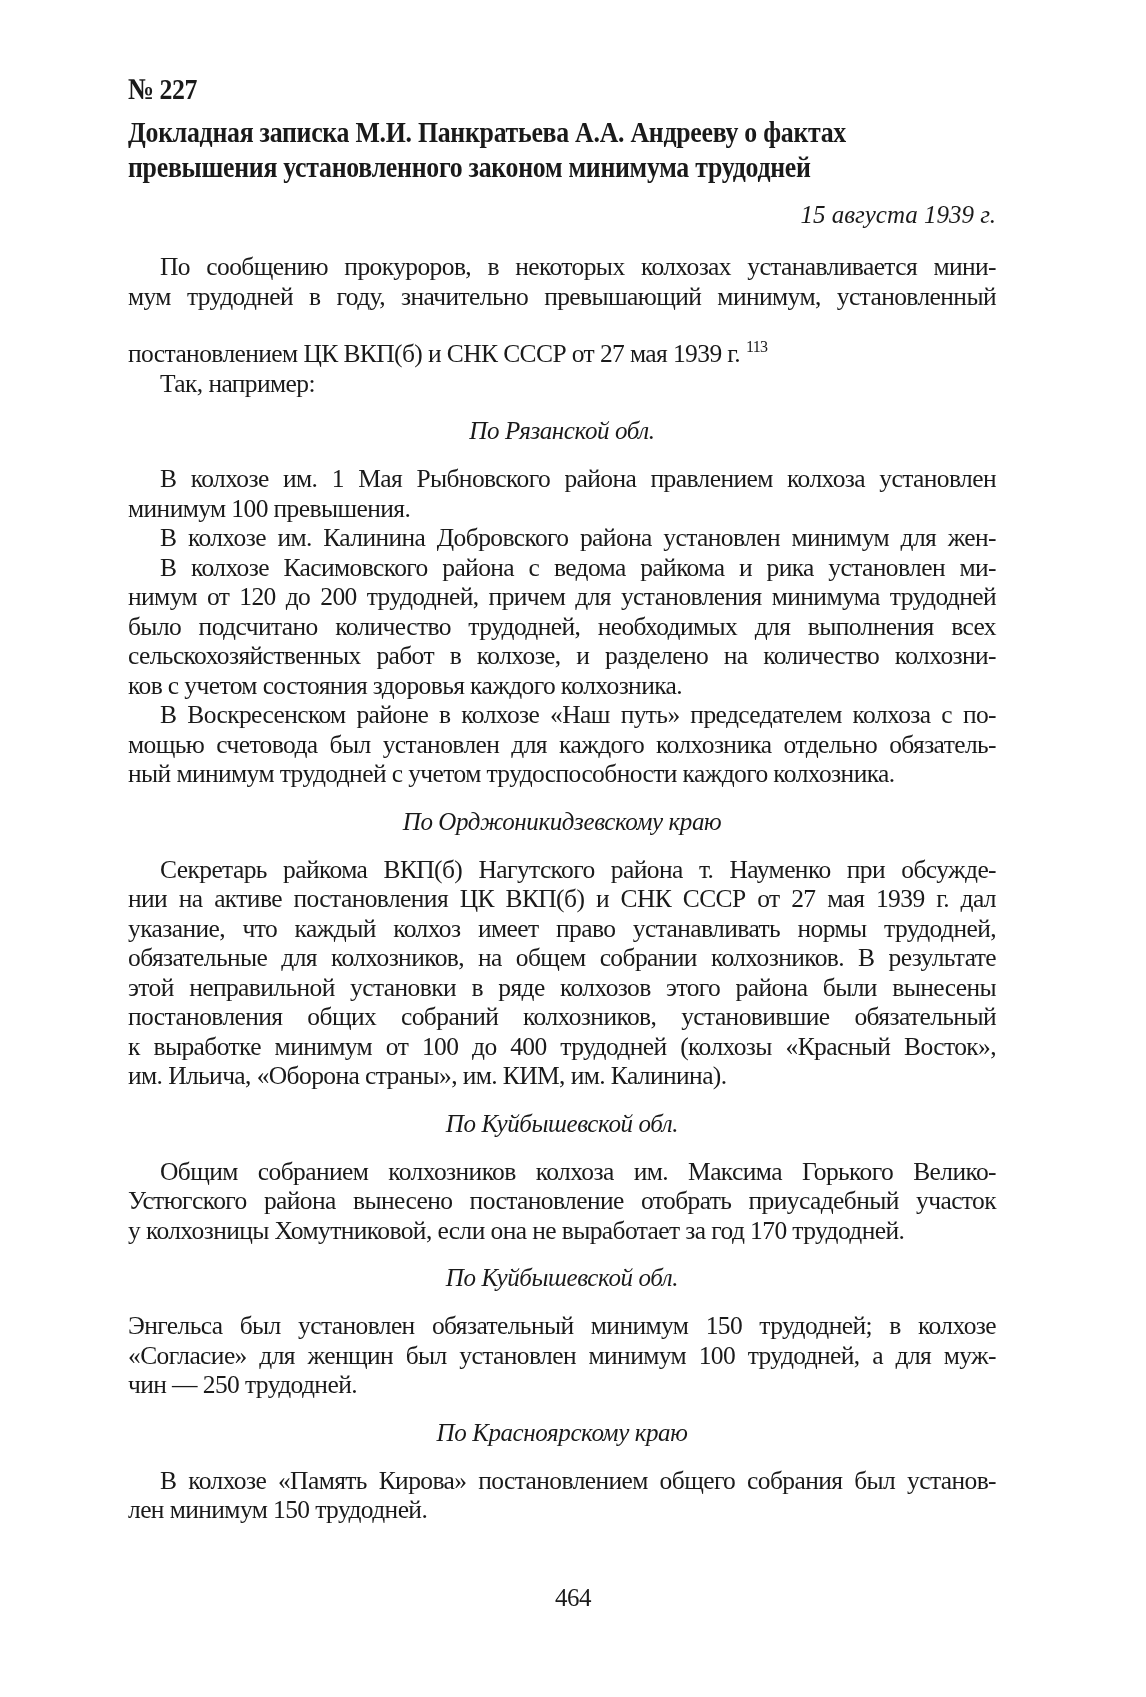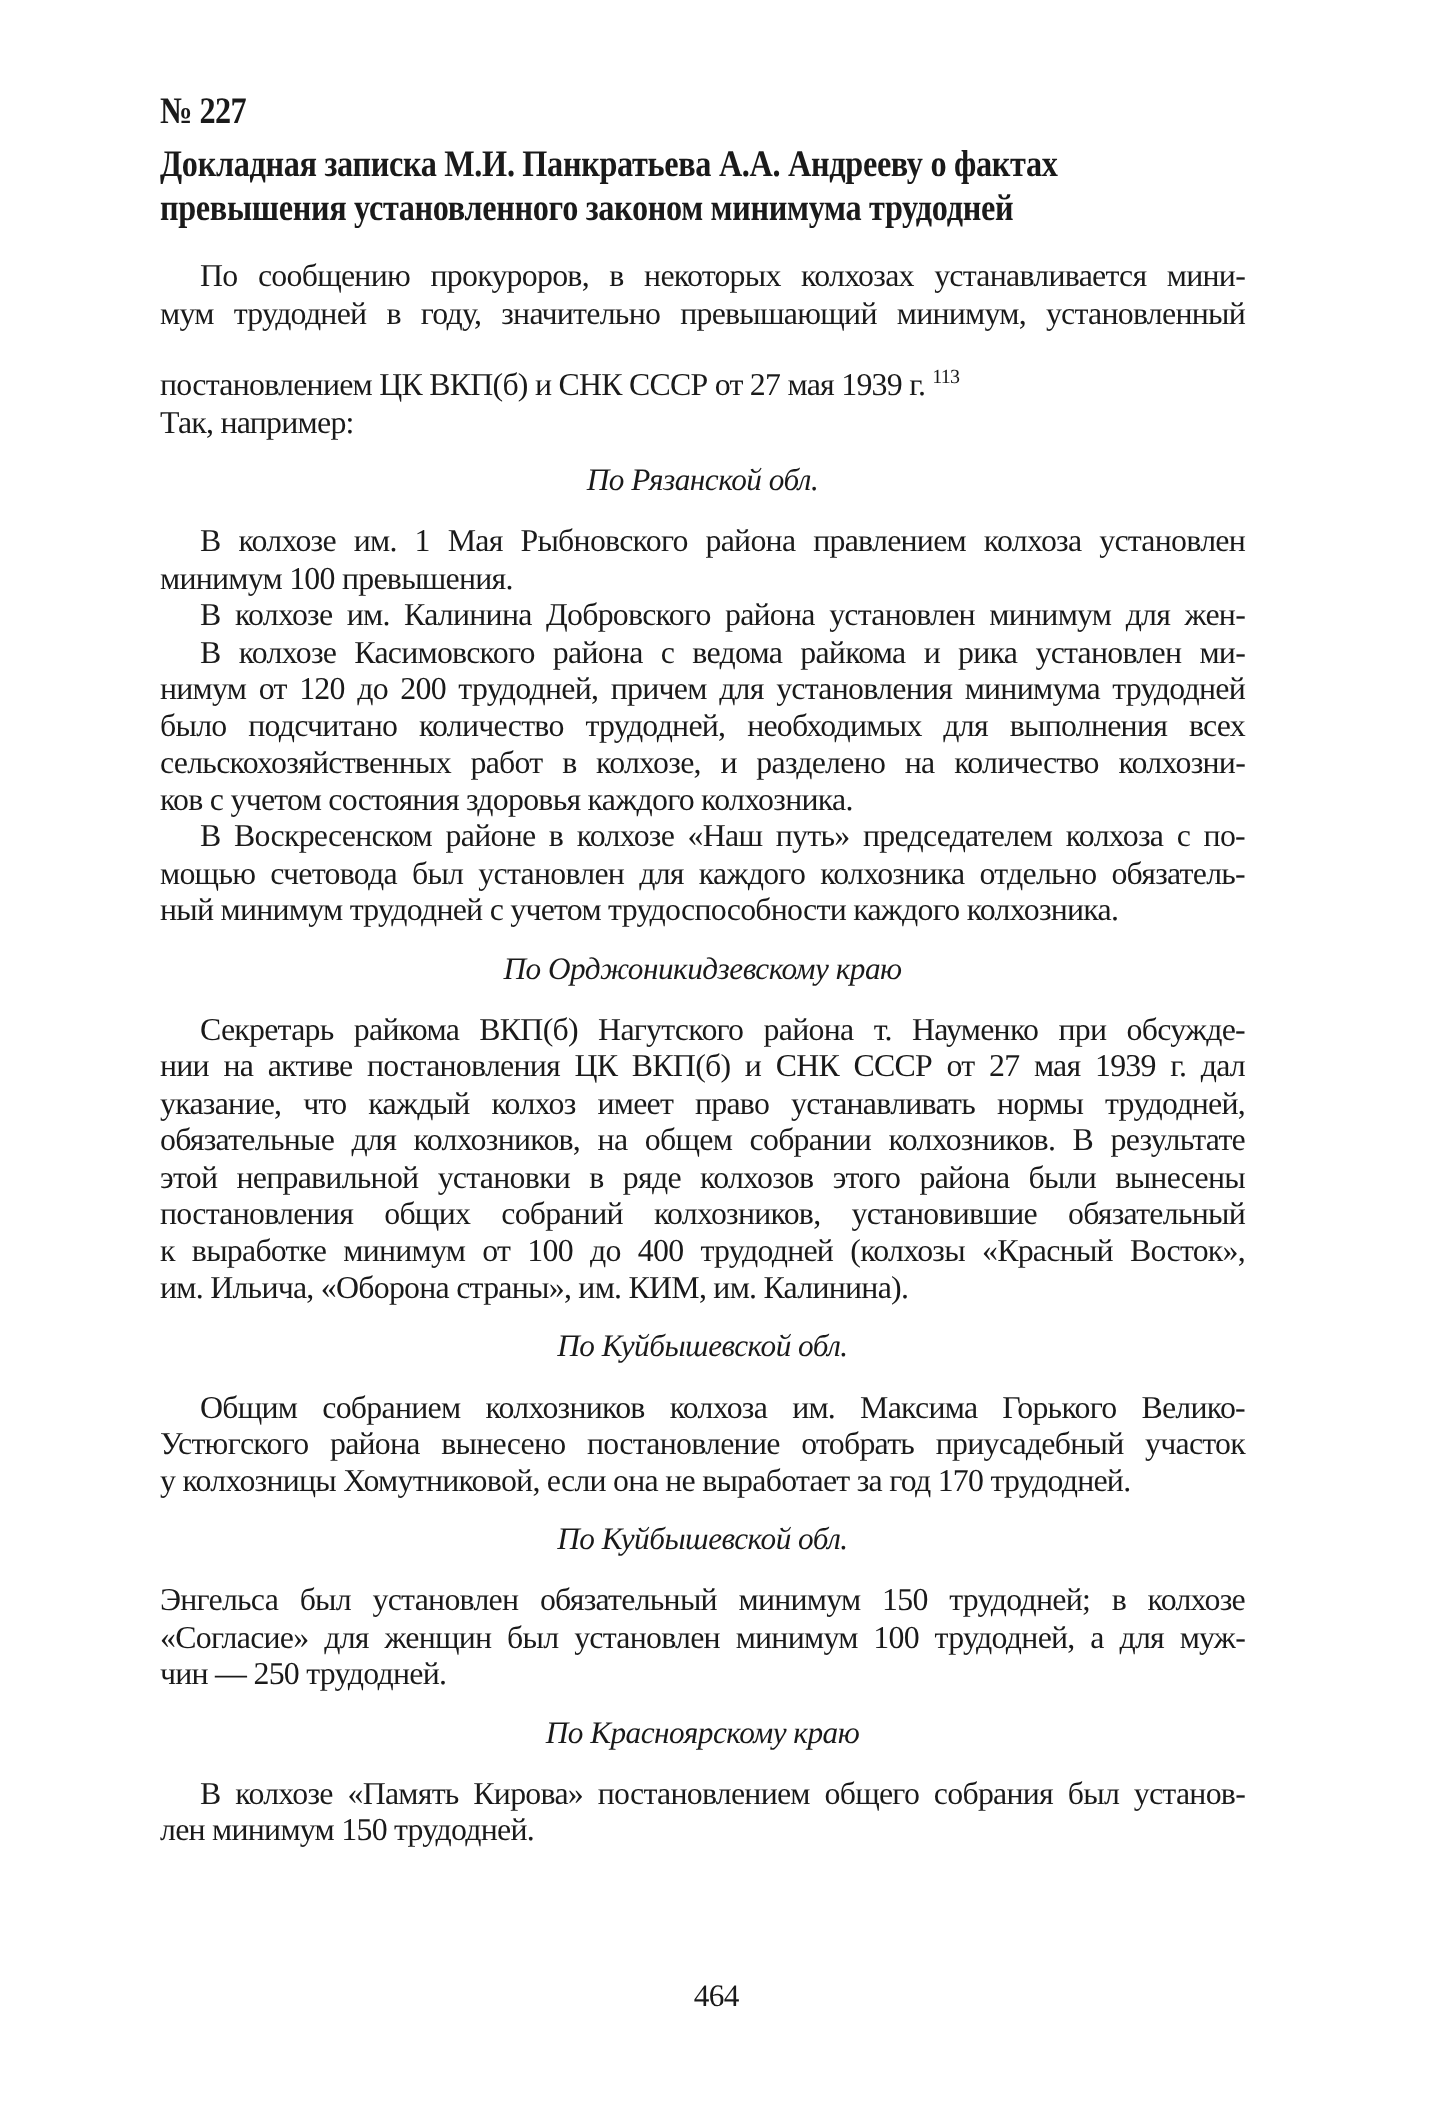--- a/index.html
+++ b/index.html
@@ -74,26 +74,27 @@
   </style>
 </head>
 <body>
 
 <div class="page">
   <h2 class="doc-number">№ 227</h2>
   <h1 class="doc-title">
     <span class="line last" style="display: block; width: 868px;">Докладная записка М.И. Панкратьева А.А. Андрееву о фактах</span>
     <span class="line last" style="display: block; width: 868px;">превышения установленного законом минимума трудодней</span>
   </h1>
+  <div class="doc-date">15 августа 1939 г.</div>
 
   <div class="para intro">
     <span class="line" style="padding-left: 0px; box-sizing: border-box; text-indent: 0px; margin-left: 32px; position: relative; left: 0px; width: 836px; display: block;"><span style="display:inline-block;width:0"></span><span style="display:inline-block;width:0"></span><span style="margin-left:0">По сообщению прокуроров, в некоторых колхозах устанавливается мини-</span></span>
     <span class="line" style="display: block; width: 868px;">мум трудодней в году, значительно превышающий минимум, установленный</span>
     <span class="line last" style="display: block; width: 868px; margin-top: 28px;"><span>постановлением ЦК ВКП(б) и СНК СССР от 27 мая 1939 г.</span> <sup>113</sup></span>
-    <span class="line last" style="padding-left: 0px; box-sizing: border-box; text-indent: 0px; position: relative; left: 0px; width: 836px; display: block;"><span style="display:inline-block;width:0"></span>Так, например:</span>
+    <span class="line last" style="padding-left: 0px; box-sizing: border-box; text-indent: 0px; margin-left: 32px; position: relative; left: 0px; width: 836px; display: block;"><span style="display:inline-block;width:0"></span>Так, например:</span>
   </div>
 
   <div id="sections">
       <div class="region">По Рязанской обл.</div>
       <div class="para">
         <span class="line" style="padding-left: 0px; box-sizing: border-box; text-indent: 0px; margin-left: 32px; position: relative; left: 0px; width: 836px; display: block;"><span style="display:inline-block;width:0"></span>В колхозе им. 1 Мая Рыбновского района правлением колхоза установлен</span>
         <span class="line last" style="display: block; width: 868px;">минимум 100 превышения.</span>
       </div>
       <div class="para">
         <span class="line" style="padding-left: 0px; box-sizing: border-box; text-indent: 0px; margin-left: 32px; position: relative; left: 0px; width: 836px; display: block;"><span style="display:inline-block;width:0"></span>В колхозе им. Калинина Добровского района установлен минимум для жен-</span>

